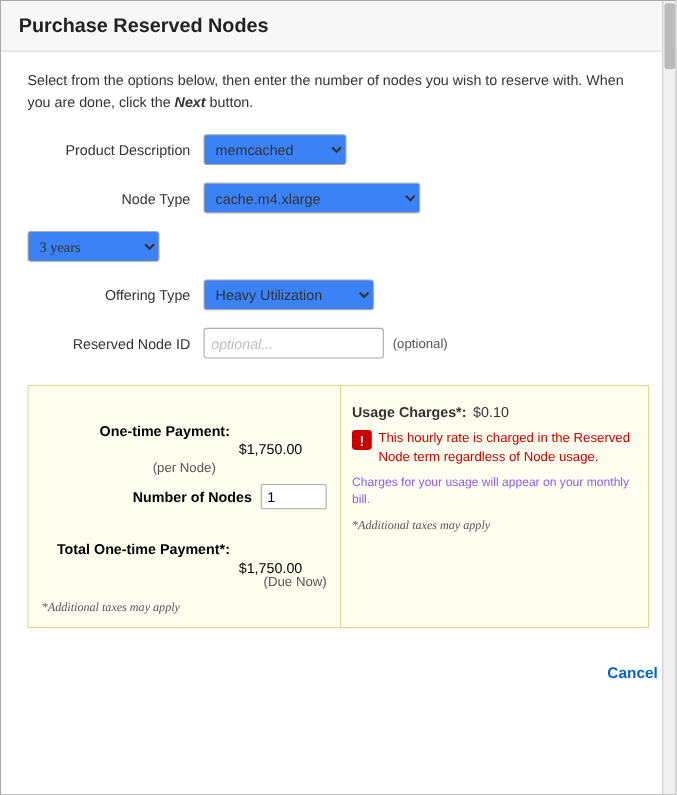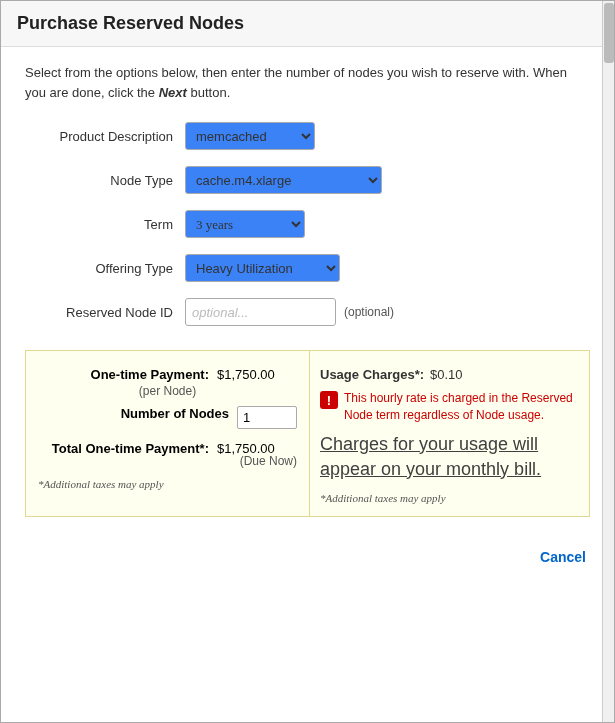--- a/index.html
+++ b/index.html
@@ -97,37 +97,39 @@
       flex: 1;
       background: #fffff0;
       border: 1px solid #e0d890;
       border-left: none;
       padding: 16px 10px 12px 10px;
       font-size: 13px;
       overflow: hidden;
     }
     .payment-row {
       display: flex;
+      align-items: center;
       margin-bottom: 6px;
     }
     .payment-label {
       font-weight: bold;
       text-align: right;
       flex: 1;
       padding-right: 8px;
     }
     .payment-label-sub {
       text-align: center;
       color: #555;
       font-size: 12px;
       margin-bottom: 8px;
       margin-top: -4px;
     }
     .payment-value {
       min-width: 80px;
+      margin-top: 34px;
     }
     .nodes-input {
       width: 60px;
       border: 1px solid #aaa;
       padding: 3px 5px;
       font-size: 13px;
       border-radius: 2px;
     }
     .total-row {
       display: flex;
@@ -179,28 +181,27 @@
       font-size: 13px;
       margin-top: 1px;
     }
     .warning-text {
       font-size: 12px;
       color: #cc0000;
       line-height: 1.4;
       flex: 1;
     }
     .charges-note {
-      font-size: 18px;
-      color: #404040;
+      font-size: 11px;
+      color: #8b5cf6;
       margin-top: 8px;
       line-height: 1.4;
-      text-decoration: underline;
     }
     .dialog-footer {
-      padding: 16px 16px;
+      padding: 16px 4px;
       text-align: right;
       border-top: none;
       margin-top: 10px;
     }
     .cancel-btn {
       color: #0066cc;
       background: none;
       border: none;
       font-size: 14px;
       font-weight: bold;
@@ -253,42 +254,41 @@
     <div class="form-row">
       <label class="form-label">Node Type</label>
       <select class="form-control" style="width:197px;">
         <option>cache.m4.xlarge</option>
         <option>cache.m4.large</option>
         <option>cache.m3.xlarge</option>
       </select>
     </div>
 
     <div class="form-row">
-      <label class="form-label">Term</label>
       <select class="form-control" style="width:120px;font-family:Liberation Serif, serif;">
         <option>1 year</option>
         <option selected="">3 years</option>
       </select>
     </div>
 
     <div class="form-row">
       <label class="form-label">Offering Type</label>
       <select class="form-control" style="width:155px;">
         <option selected="">Heavy Utilization</option>
         <option>Medium Utilization</option>
         <option>Light Utilization</option>
         <option>No Upfront</option>
         <option>Partial Upfront</option>
         <option>All Upfront</option>
       </select>
     </div>
 
     <div class="form-row">
       <label class="form-label">Reserved Node ID</label>
-      <input type="text" class="form-control" style="width: 151px;" placeholder="optional...">
+      <input type="text" class="form-control" style="width: 164px;" placeholder="optional...">
       <span class="optional-label">(optional)</span>
     </div>
 
     <div class="payment-section">
 
       <div class="payment-box">
         <div class="payment-row">
           <span class="payment-label">One-time Payment:</span>
           <span class="payment-value">$1,750.00</span>
         </div>

